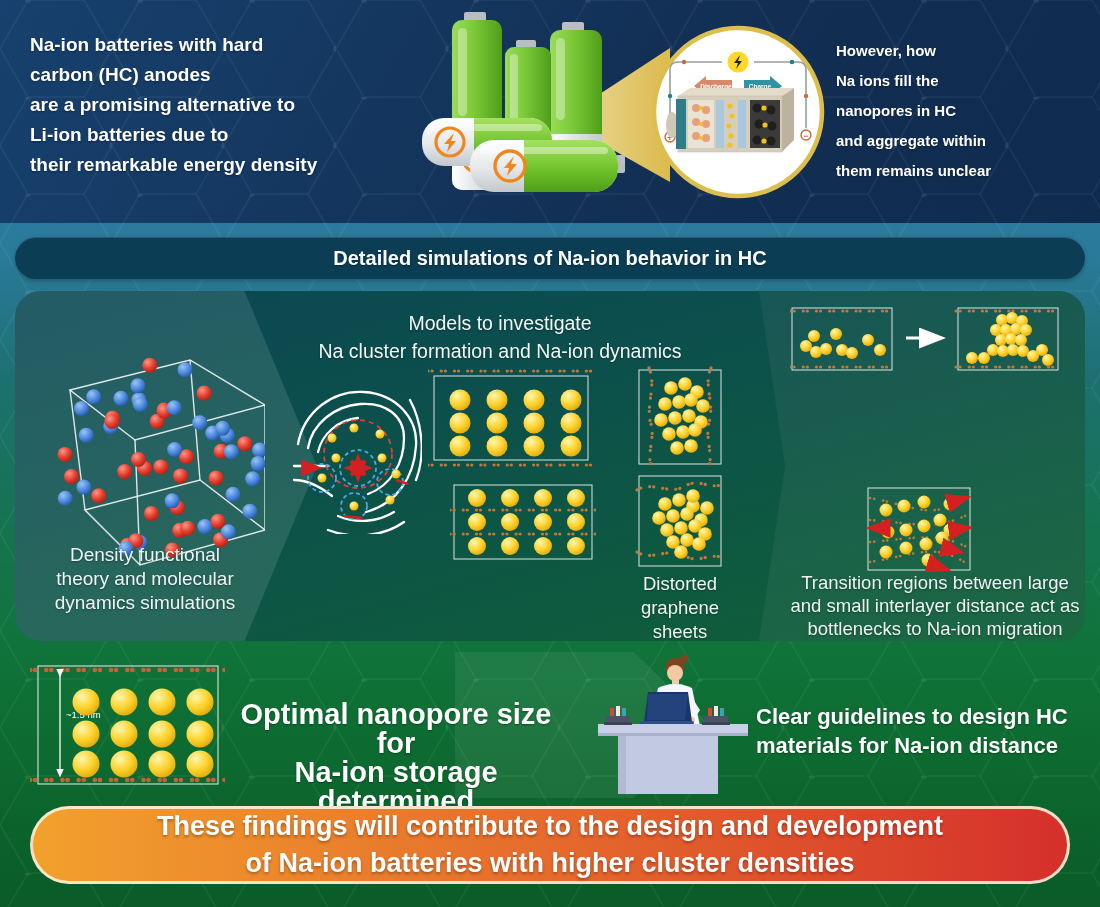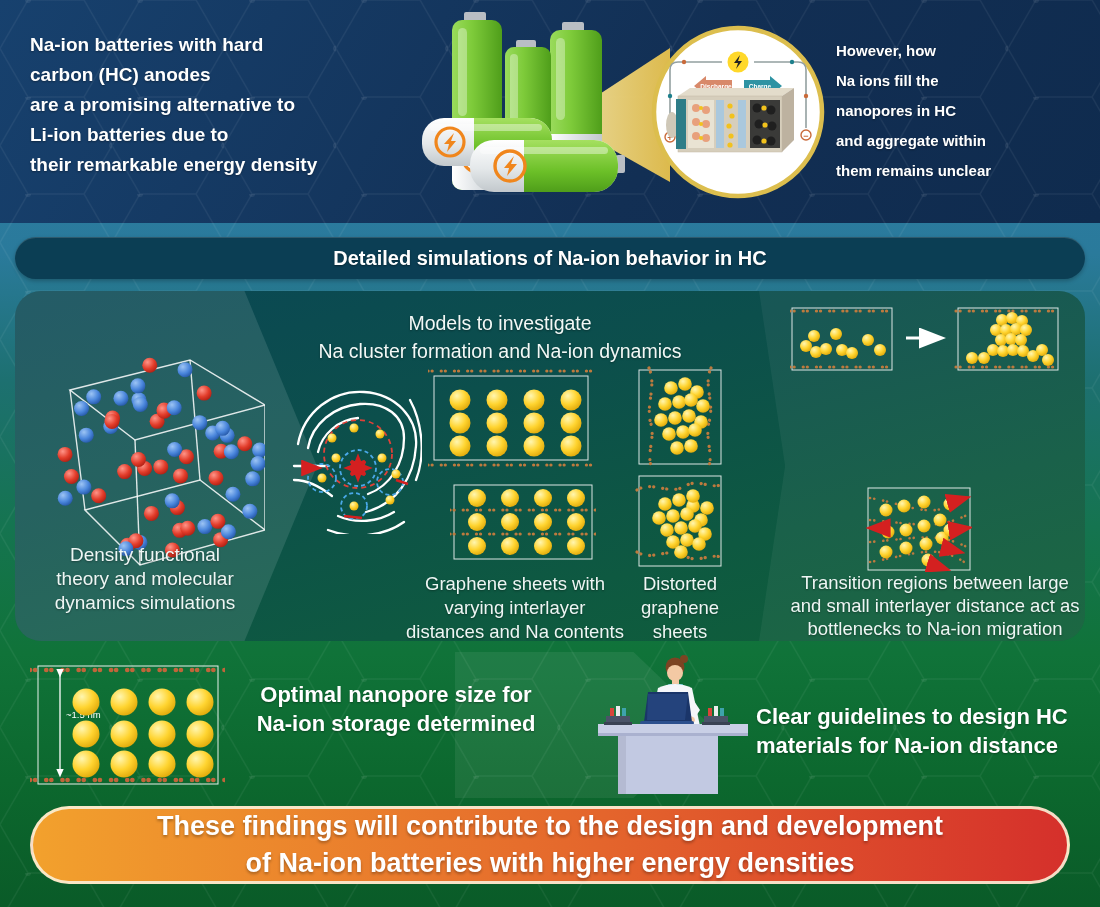--- a/index.html
+++ b/index.html
@@ -23,21 +23,21 @@
     clip-path:polygon(0 0,100% 0,100% 100%,0 100%,8% 50%);}
   .chevB{left:455px;top:652px;width:255px;height:146px;background:rgba(255,255,255,.07);
     clip-path:polygon(0 0,70% 0,100% 50%,70% 100%,0 100%);}
   .cap{font-size:18.5px;line-height:24px;text-align:center;color:#eef6f4;}
   .models-header{left:250px;top:18px;width:470px;font-size:19.5px;line-height:28px;text-align:center;color:#f2f8f6;}
   .dft-cap{left:10px;top:252px;width:240px;font-size:19px;}
   .graphene-cap{left:385px;top:281px;width:230px;}
   .distorted-cap{left:605px;top:281px;width:120px;}
   .trans-cap{left:760px;top:90px;width:320px;line-height:23px;}
   .bn-cap{left:752px;top:280px;width:336px;line-height:23px;}
-  .optimal-text{left:240px;top:680px;width:312px;font-size:22px;font-weight:bold;line-height:29px;text-align:center;}
+  .optimal-text{left:240px;top:700px;width:312px;font-size:29px;font-weight:bold;line-height:29px;text-align:center;}
   .guide-text{left:756px;top:702px;width:336px;font-size:22px;font-weight:bold;line-height:29px;}
   .footer-banner{left:30px;top:806px;width:1040px;height:78px;border-radius:40px;
     background:linear-gradient(90deg,#f2a12d 0%,#e4652c 55%,#d5302b 100%);
     border:3px solid rgba(250,240,215,.9);box-sizing:border-box;
     display:flex;align-items:center;justify-content:center;text-align:center;
     color:#fff;font-size:27px;font-weight:bold;line-height:37px;white-space:pre-line;
     text-shadow:0 2px 3px rgba(0,0,0,.3);}
   svg{display:block;}
   .dots{stroke:#bd7a3e;stroke-width:3.2;stroke-dasharray:0.1 4 0.1 9;stroke-linecap:round;fill:none;}
   .dotsBig{stroke:#c0653a;stroke-width:4.6;stroke-dasharray:0.1 5 0.1 11;stroke-linecap:round;fill:none;}
@@ -404,23 +404,20 @@
           <circle cx="60" cy="41" r="9" fill="url(#gYel)"></circle>
           <circle cx="60" cy="65" r="9" fill="url(#gYel)"></circle>
           <circle cx="93" cy="17" r="9" fill="url(#gYel)"></circle>
           <circle cx="93" cy="41" r="9" fill="url(#gYel)"></circle>
           <circle cx="93" cy="65" r="9" fill="url(#gYel)"></circle>
           <circle cx="126" cy="17" r="9" fill="url(#gYel)"></circle>
           <circle cx="126" cy="41" r="9" fill="url(#gYel)"></circle>
           <circle cx="126" cy="65" r="9" fill="url(#gYel)"></circle>
         </g>
     </svg>
-    <div class="abs txt cap graphene-cap">Graphene sheets with
-varying interlayer
-distances and Na contents</div>
 
     <svg class="abs" style="left:620px;top:75px" width="90" height="102" viewBox="0 0 90 102">
       <rect class="boxline" x="4" y="4" width="82" height="94"></rect>
       <path class="dots" d="M14,2 C22,20 10,40 16,58 C20,72 12,86 16,100"></path>
       <path class="dots" d="M76,2 C68,18 80,38 74,56 C70,72 78,88 74,100"></path>
       <g id="dist1">
           <circle cx="36" cy="22" r="6.8" fill="url(#gYel)"></circle>
           <circle cx="50" cy="18" r="6.8" fill="url(#gYel)"></circle>
           <circle cx="62" cy="26" r="6.8" fill="url(#gYel)"></circle>
           <circle cx="30" cy="38" r="6.8" fill="url(#gYel)"></circle>
@@ -598,15 +595,15 @@
         <rect x="126" y="58" width="4" height="16" fill="#ececec"></rect>
         <rect x="132" y="60" width="4" height="14" fill="#3fa3ad"></rect>
       <rect x="116" y="68" width="24" height="7" fill="#4a5368"></rect>
         <rect x="114" y="74" width="28" height="3" fill="#3a4254"></rect>
     </g>
   </svg>
   <div class="abs txt guide-text">Clear guidelines to design HC
 materials for Na-ion distance</div>
 
   <div class="abs footer-banner">These findings will contribute to the design and development
-of Na-ion batteries with higher energy densities</div>
+of Na-ion batteries with higher cluster densities</div>
 
 </div>
 
 </body></html>

